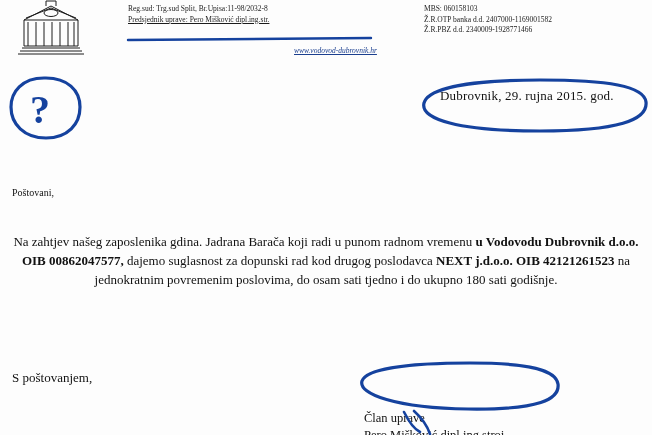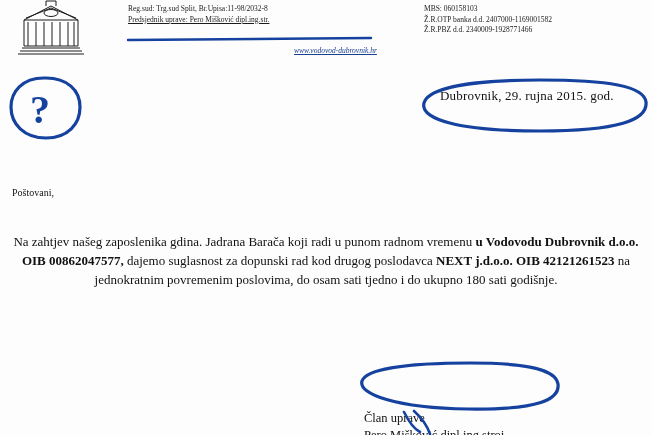--- a/index.html
+++ b/index.html
@@ -150,20 +150,21 @@
   </div>
 
   <div class="place-date">Dubrovnik, 29. rujna 2015. god.</div>
 
   <div class="salutation">Poštovani,</div>
 
   <div class="para">
     <span>Na zahtjev našeg zaposlenika gdina. Jadrana Barača  koji radi u punom radnom vremenu </span><b>u Vodovodu Dubrovnik d.o.o. OIB 00862047577,</b><span>  dajemo suglasnost za dopunski rad kod drugog poslodavca </span><b>NEXT j.d.o.o. OIB 42121261523</b><span> na jednokratnim povremenim poslovima, do osam sati tjedno i do ukupno 180 sati godišnje.</span>
   </div>
 
+  <div class="closing">S poštovanjem,</div>
 
   <div class="sign-block">
     <div>Član uprave</div>
     <div>Pero Mišković  dipl.ing.stroj.</div>
   </div>
 
   <svg class="ink" style="left:0;top:0;" width="652" height="435" viewBox="0 0 652 435" xmlns="http://www.w3.org/2000/svg">
     <g fill="none" stroke="#15429e" stroke-width="3.2" stroke-linecap="round" stroke-linejoin="round">
 
       <path d="M128,40 L371,38" stroke-width="2.4"></path>

